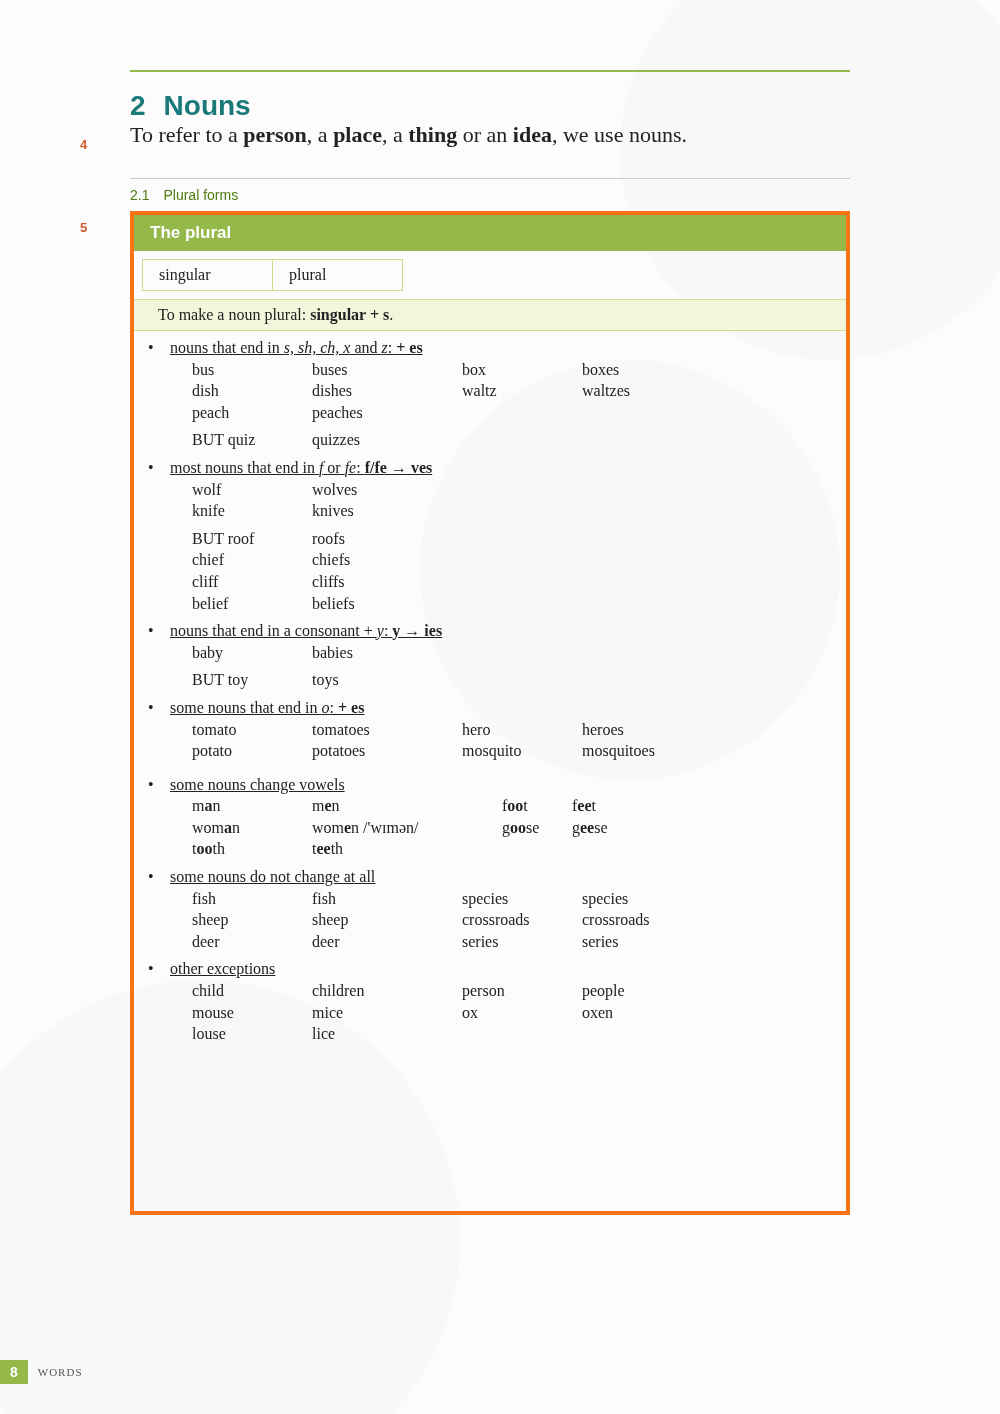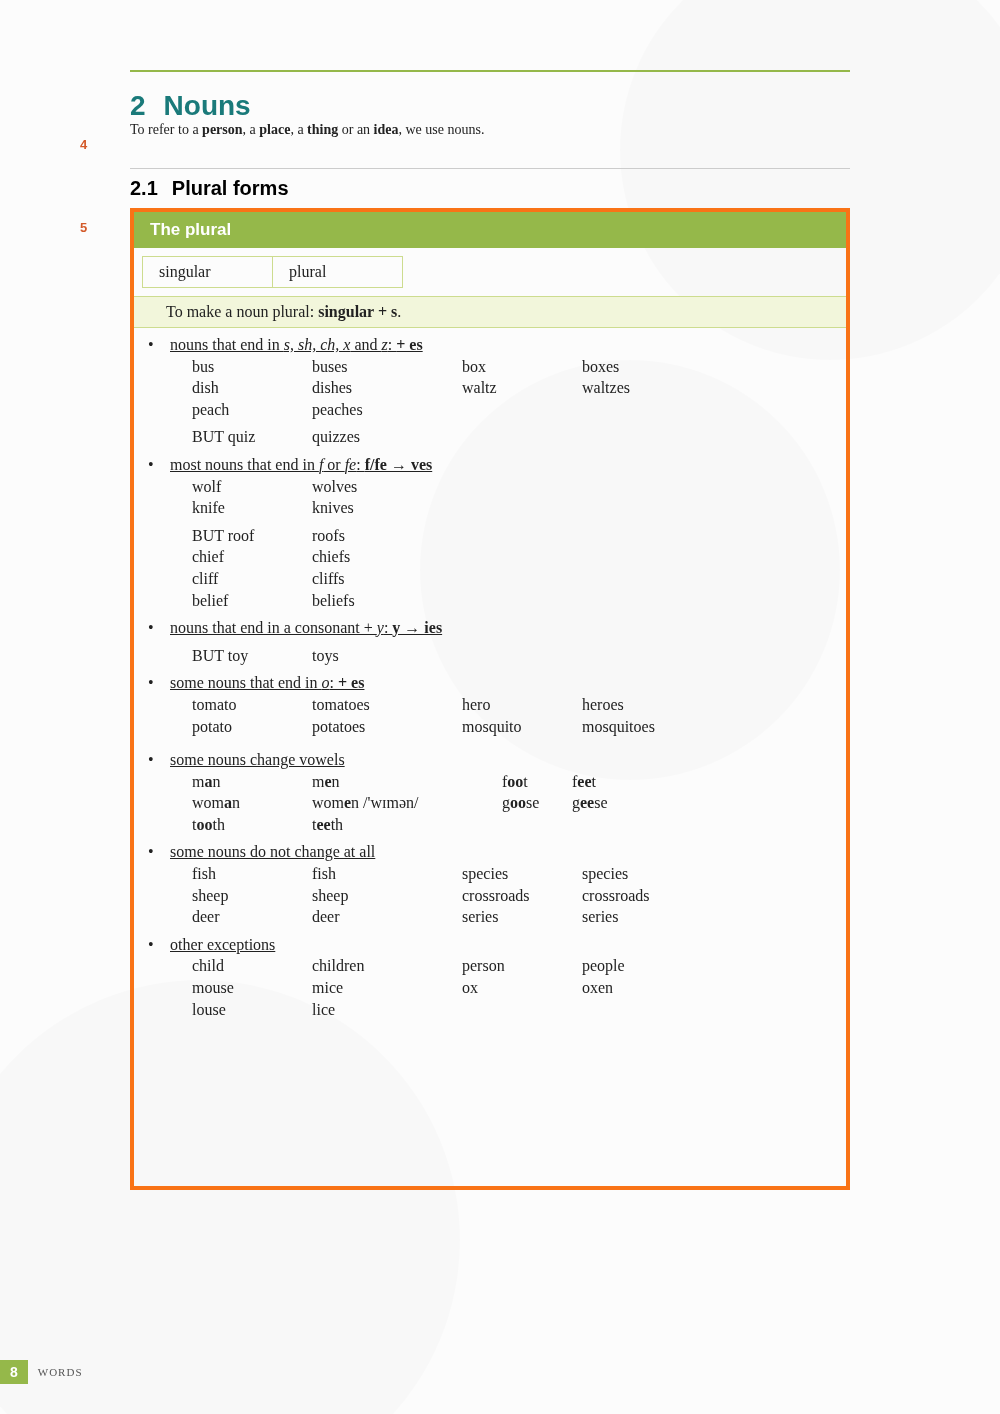--- a/index.html
+++ b/index.html
@@ -32,34 +32,34 @@
     position: absolute;
     left: -50px;
     color: #d35a2a;
     font-family: 'Trebuchet MS', Arial, sans-serif;
     font-weight: bold;
     font-size: 13px;
   }
   .mn4 { top: 67px; }
   .mn5 { top: 150px; }
   .intro {
-    font-size: 14px;
+    font-size: 22px;
     margin-bottom: 30px;
   }
   .intro .b { font-weight: bold; }
   .sub-title-wrap {
     border-top: 1px solid #ccc;
     padding-top: 8px;
     margin-bottom: 8px;
   }
   .sub-title {
-    color: #000000;
-    font-family: 'Trebuchet MS', Arial, sans-serif;
-    font-weight: bold;
-    font-size: 20px;
+    color: #4d7c0f;
+    font-family: 'Trebuchet MS', Arial, sans-serif;
+    font-weight: normal;
+    font-size: 14px;
   }
   .sub-num { margin-right: 14px; }
   .box {
     border: 4px solid #f97316;
   }
   .box-header {
     background: #95b84a;
     color: #fff;
     font-family: 'Trebuchet MS', Arial, sans-serif;
     font-weight: bold;
@@ -76,21 +76,21 @@
     font-size: 16px;
     text-align: left;
     font-weight: normal;
     vertical-align: top;
     min-width: 130px;
   }
   .rule-line {
     background: #f2f6db;
     border-top: 1px solid #cddc8f;
     border-bottom: 1px solid #cddc8f;
-    padding: 6px 32px;
+    padding: 6px 24px;
     font-size: 16px;
   }
   .rule-line .b { font-weight: bold; }
   .sections {
     padding: 6px 8px 160px 8px;
     font-size: 16px;
     line-height: 1.35;
   }
   .sec { margin-bottom: 6px; }
   .sec-head { display: flex; }
@@ -248,20 +248,24 @@
             <div class="c c1">belief</div>
             <div class="c c2">beliefs</div>
           </div>
       </div>
 
       <div class="sec">
         <div class="sec-head">
             <div class="bullet">•</div>
           <div class="sec-title"><span>nouns that end in a consonant + </span><span class="i">y</span><span>: </span><span class="b">y → ies</span></div>
         </div>
+        <div class="row4">
+            <div class="c c1">baby</div>
+            <div class="c c2">babies</div>
+          </div>
         <div class="gap"></div>
         <div class="row4">
             <div class="c c1">BUT  toy</div>
             <div class="c c2">toys</div>
           </div>
       </div>
 
       <div class="sec">
         <div class="sec-head">
             <div class="bullet">•</div>

